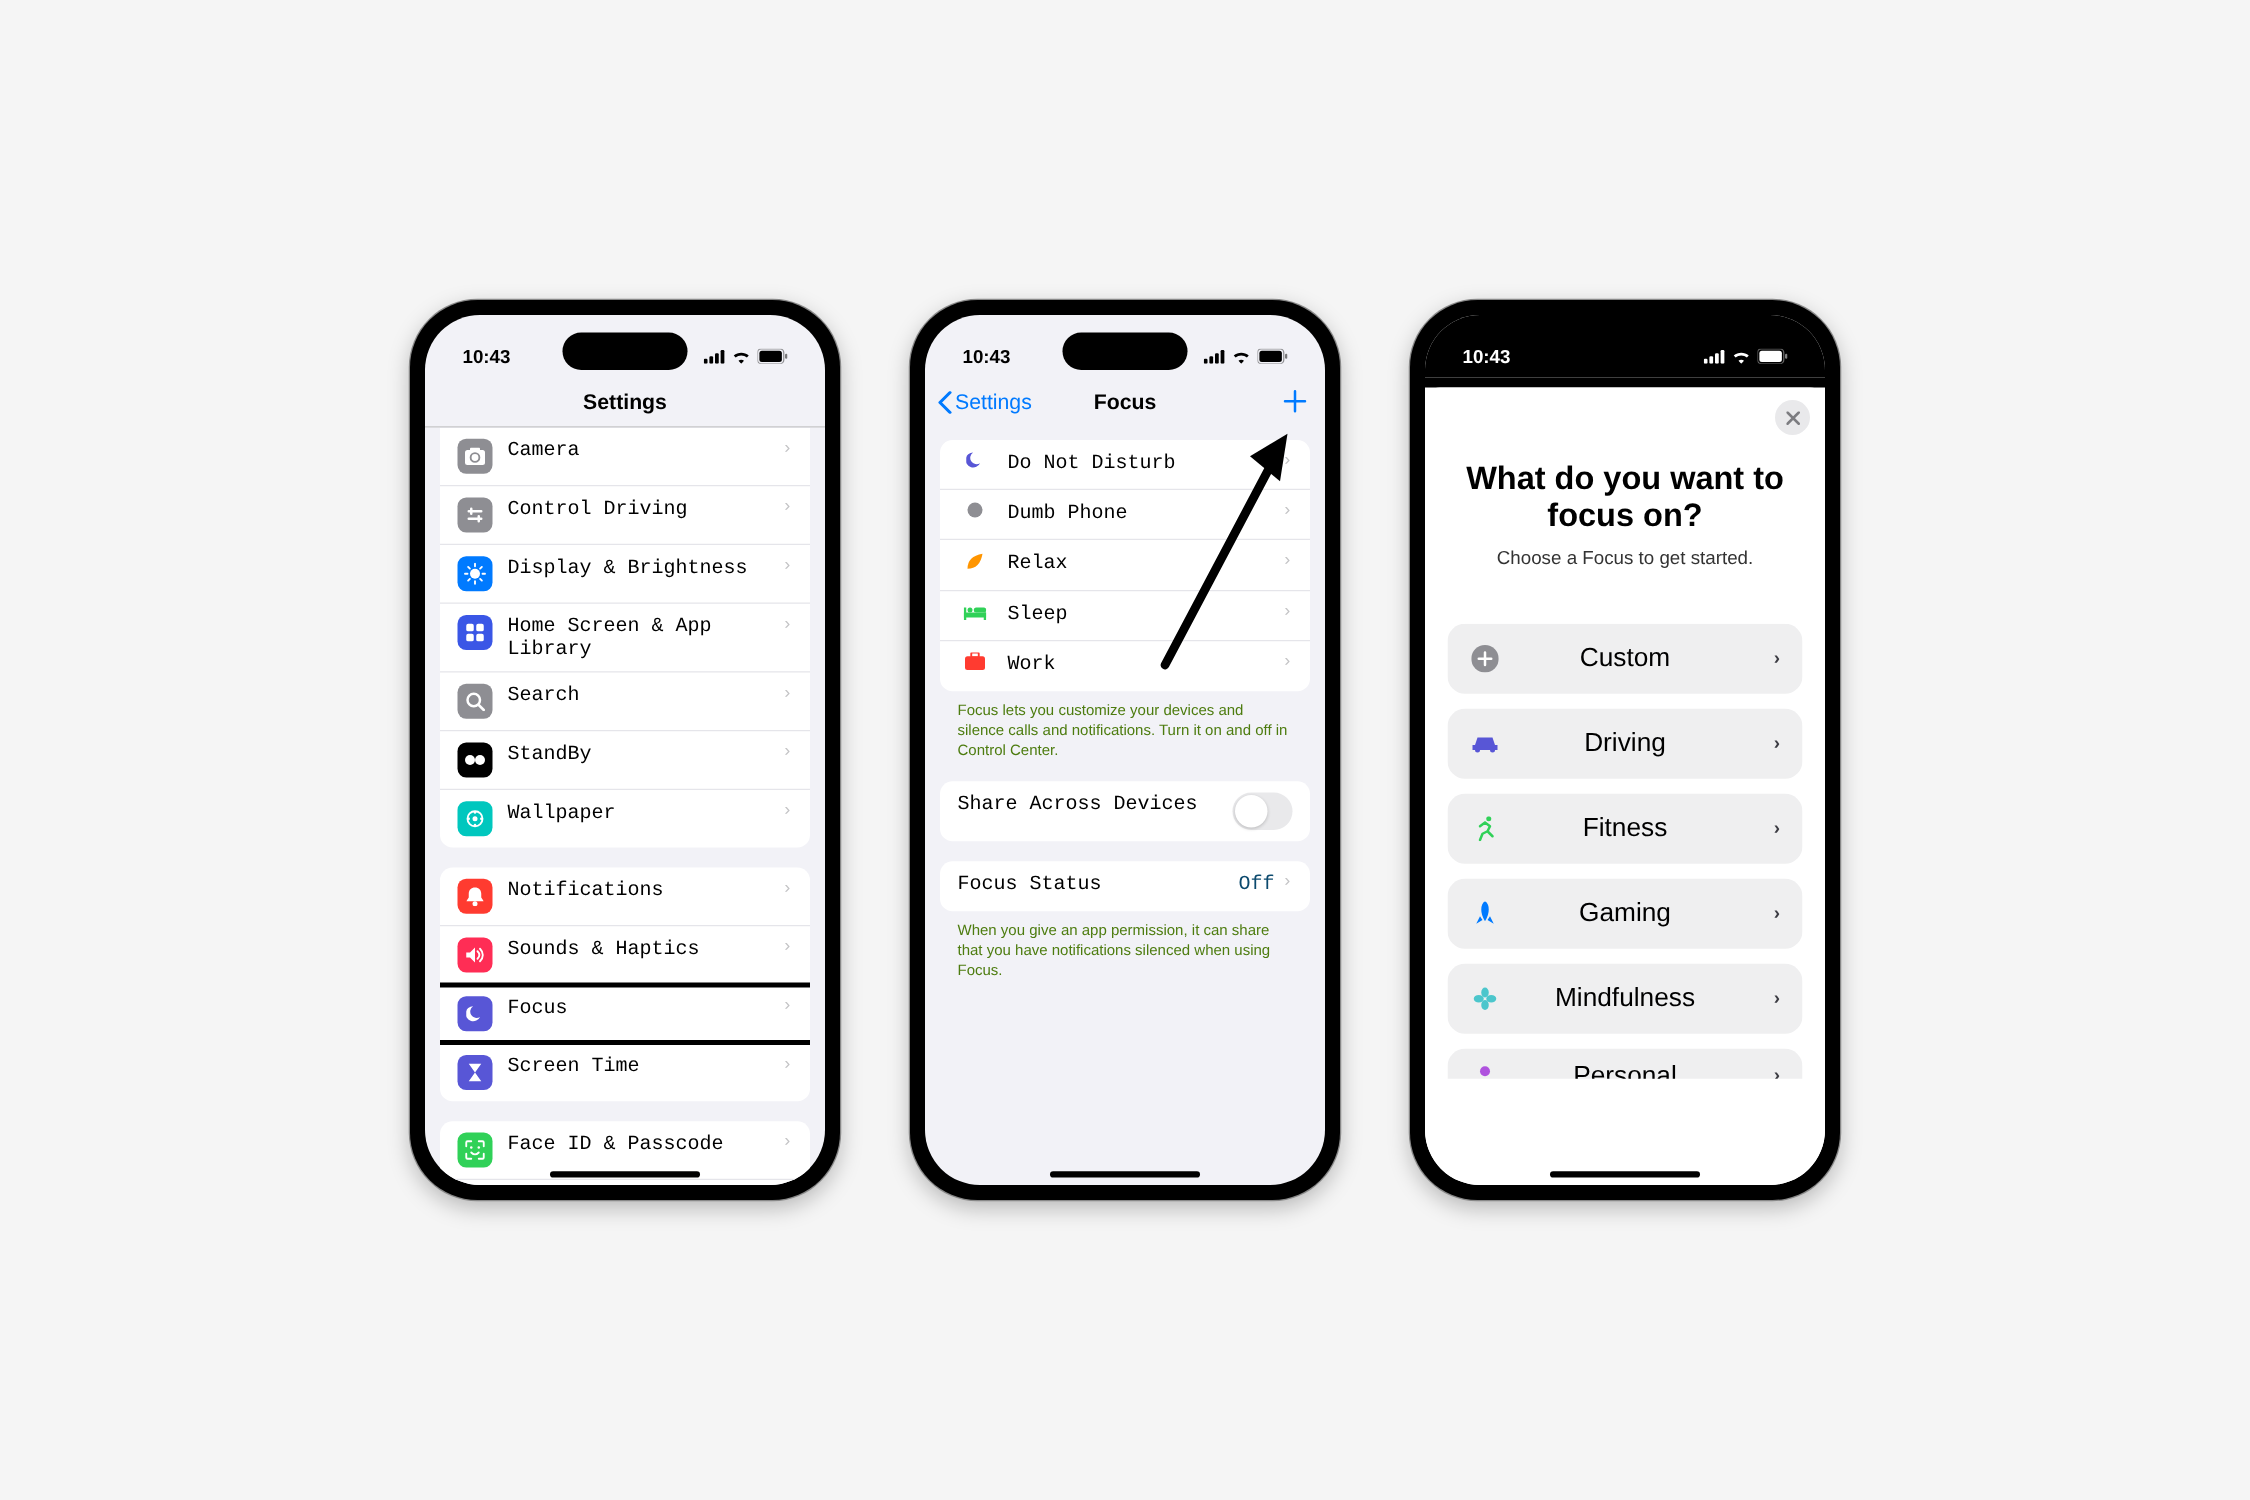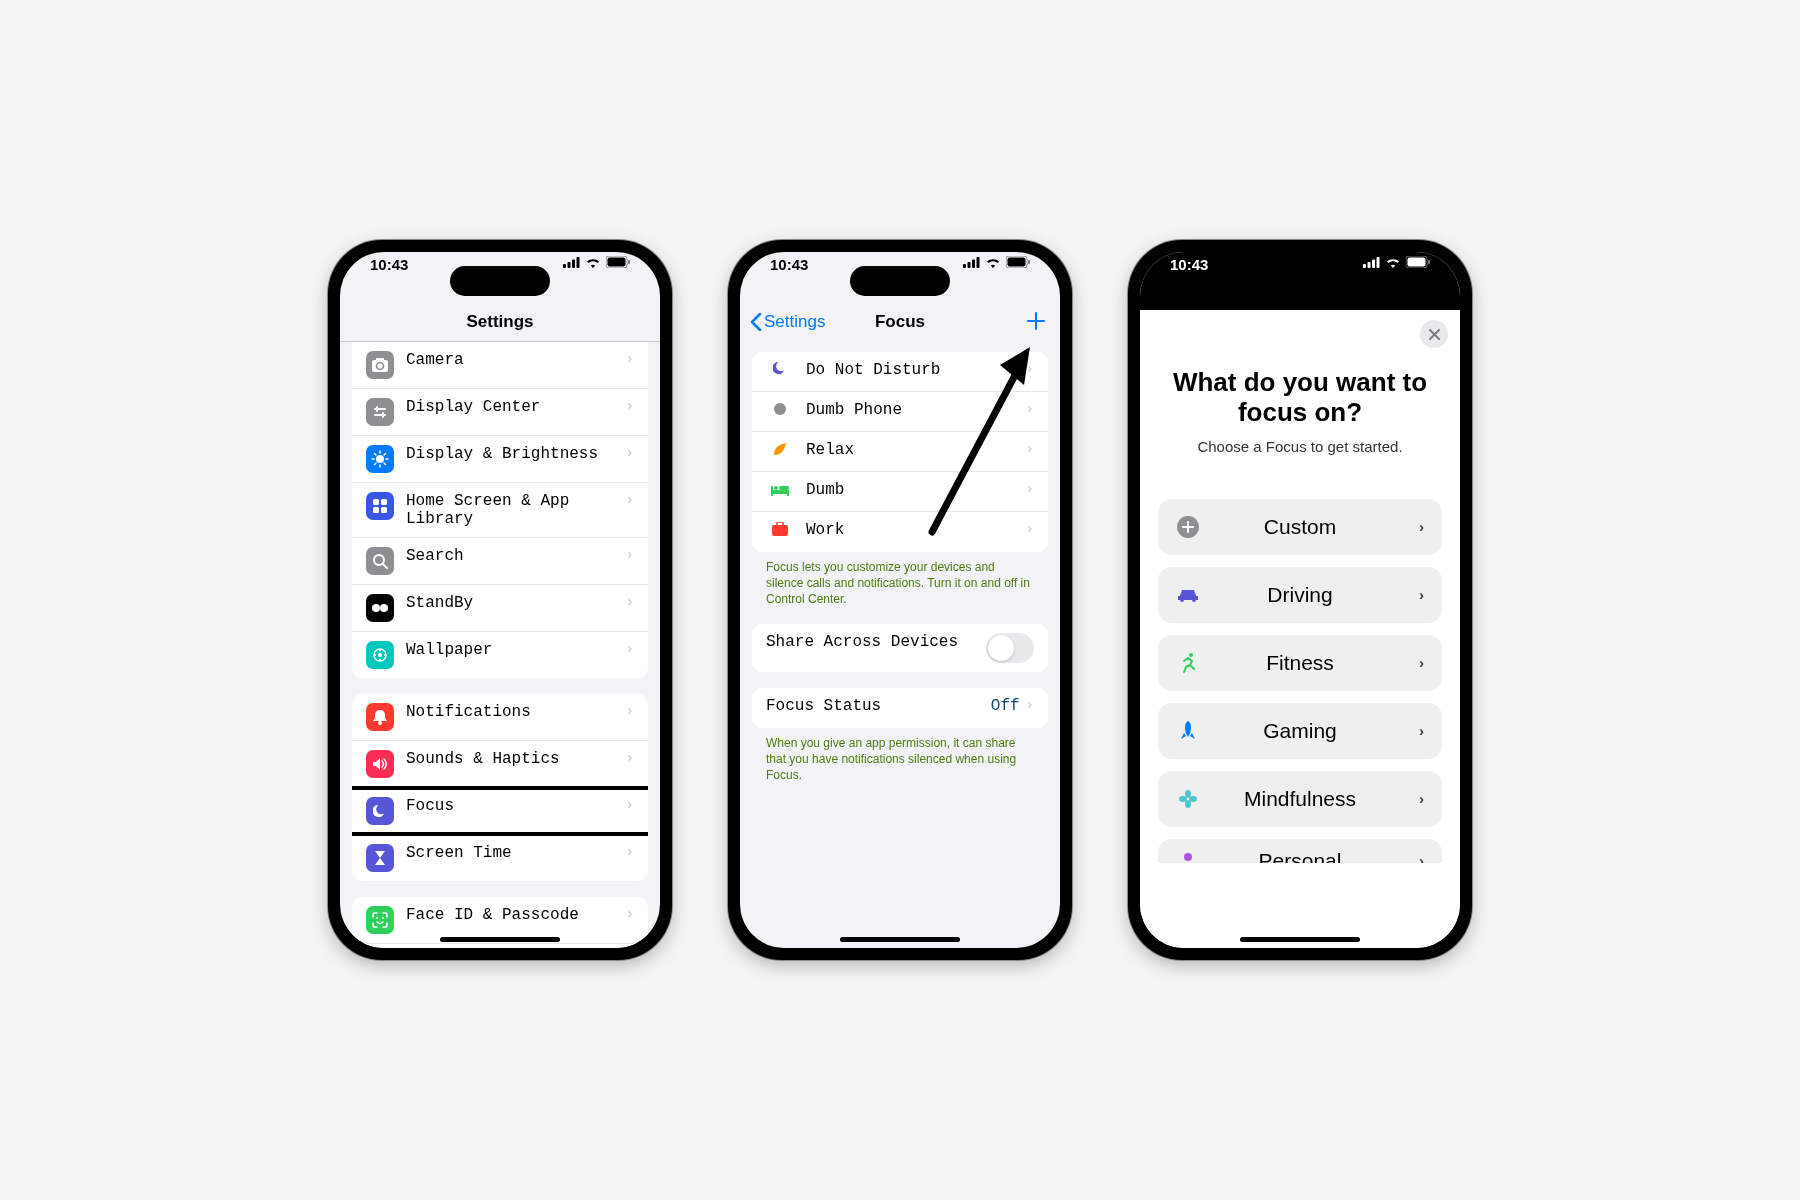--- a/index.html
+++ b/index.html
@@ -46,23 +46,23 @@
     transform: translateX(-50%);
     width: 100px;
     height: 30px;
     background: #000;
     border-radius: 20px;
     z-index: 20;
   }
   .status-bar {
     height: 50px;
     display: flex;
-    align-items: flex-start;
+    align-items: center;
     justify-content: space-between;
-    padding: 4px 30px 0 30px;
+    padding: 16px 30px 0 30px;
     font-size: 15px;
     font-weight: 600;
     color:#000;
     flex-shrink:0;
   }
   .status-bar.ondark { color:#fff; background:#000; }
   .status-right { display:flex; align-items:center; gap:5px; }
   .status-right svg { display:block; }
   .nav-bar {
     height: 40px;
@@ -177,21 +177,21 @@
               </div>
               <span class="row-label">Camera</span>
               <span class="chevron">›</span>
             </div>
             <div class="row">
               <div class="icon-box" style="background: rgb(142, 142, 147);">
                 <svg width="16" height="16" viewBox="0 0 16 16">
                   <path d="M3 5 h10 M5 3 v4 M3 11 h10 M11 9 v4" stroke="#fff" stroke-width="2" stroke-linecap="round"></path>
                 </svg>
               </div>
-              <span class="row-label">Display Center</span>
+              <span class="row-label">Control Driving</span>
               <span class="chevron">›</span>
             </div>
             <div class="row">
               <div class="icon-box" style="background: rgb(0, 122, 255);">
                 <svg width="18" height="18" viewBox="0 0 18 18">
                   <circle cx="9" cy="9" r="4" fill="#fff"></circle>
                   <g stroke="#fff" stroke-width="1.5" stroke-linecap="round">
                     <path d="M9 1v2M9 15v2M1 9h2M15 9h2M3.5 3.5l1.4 1.4M13.1 13.1l1.4 1.4M3.5 14.5l1.4-1.4M13.1 4.9l1.4-1.4"></path>
                   </g>
                 </svg>
@@ -370,21 +370,21 @@
             <span class="chevron">›</span>
           </div>
           <div class="row">
             <div class="emoji-icon"><svg width="18" height="12" viewBox="0 0 18 12">
                 <rect x="0" y="6" width="18" height="4" fill="#30d158"></rect>
                 <rect x="0" y="2" width="2" height="10" fill="#30d158"></rect>
                 <rect x="16" y="6" width="2" height="6" fill="#30d158"></rect>
                 <circle cx="5" cy="4" r="2" fill="#30d158"></circle>
                 <rect x="8" y="2" width="10" height="4" rx="2" fill="#30d158"></rect>
               </svg></div>
-            <span class="row-label">Dumb</span>
+            <span class="row-label">Sleep</span>
             <span class="chevron">›</span>
           </div>
           <div class="row">
             <div class="emoji-icon"><svg width="16" height="14" viewBox="0 0 16 14">
                 <rect x="0" y="3" width="16" height="11" rx="2" fill="#ff3b30"></rect>
                 <rect x="5" y="0" width="6" height="4" rx="1" fill="none" stroke="#ff3b30" stroke-width="1.5"></rect>
               </svg></div>
             <span class="row-label">Work</span>
             <span class="chevron">›</span>
           </div>

